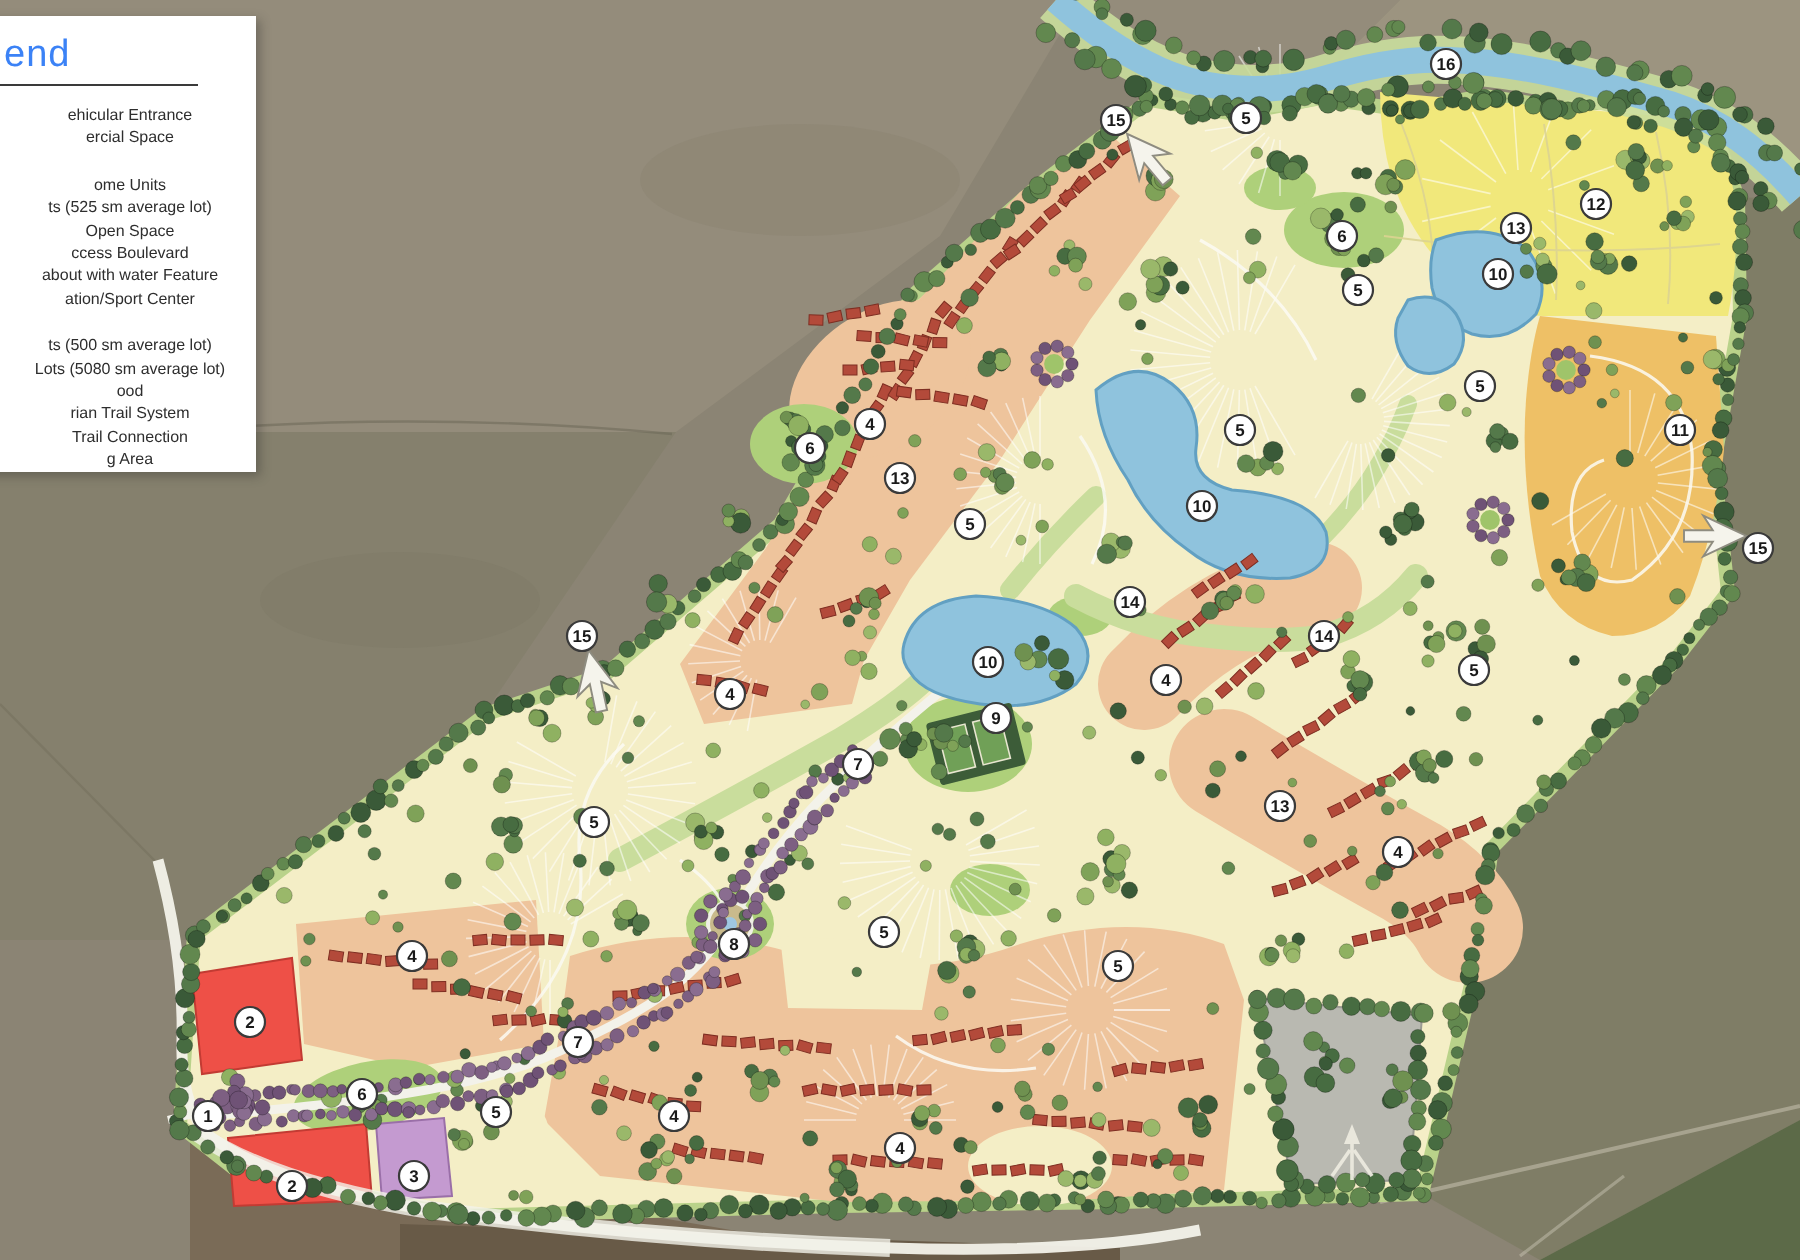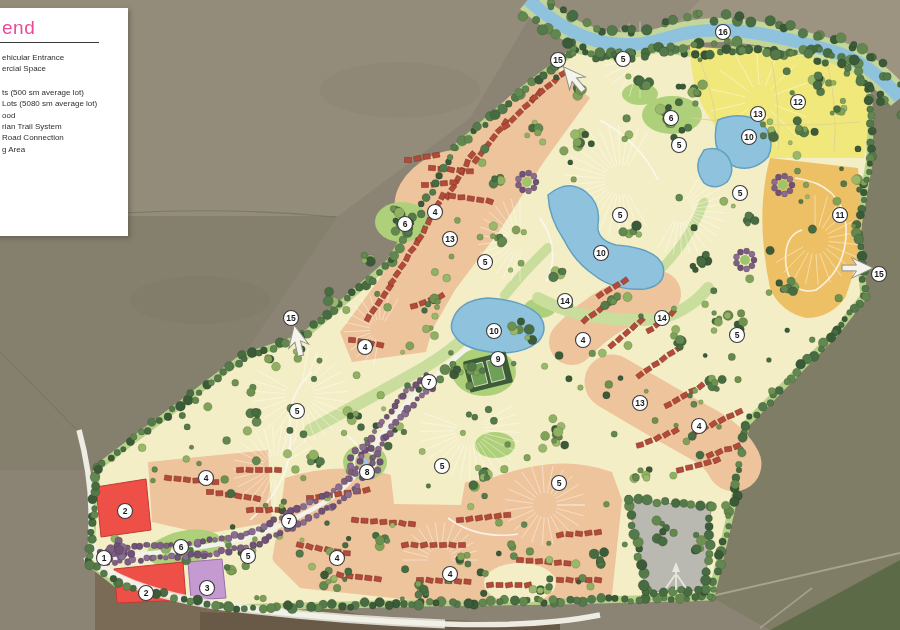--- a/index.html
+++ b/index.html
@@ -3,24 +3,24 @@
 <meta charset="utf-8">
 <style>
   html,body{margin:0;padding:0;background:#777;}
   .stage{position:relative;width:900px;height:630px;overflow:hidden;
          background:#8b8474;font-family:"Liberation Sans",sans-serif;}
   #map{position:absolute;left:0;top:0;}
   #map text{font-family:"Liberation Sans","DejaVu Sans",sans-serif;font-weight:bold;
             font-size:8.5px;fill:#1a1a1a;}
   .legend{position:absolute;left:-40px;top:8px;width:168px;height:228px;background:#fff;
           box-shadow:2px 2px 5px rgba(40,40,40,.35);padding:9px 0 0 42px;box-sizing:border-box;}
-  .legend-title{font-size:19px;color:#ec4899;letter-spacing:.5px;line-height:22px;}
+  .legend-title{font-size:19px;color:#3b82f6;letter-spacing:.5px;line-height:22px;}
   .legend-rule{height:0;border-bottom:1.3px solid #3a3a3a;margin:3px 0 9px -42px;width:139px;}
   .legend-group{margin-bottom:12px;}
-  .legend-line{font-size:8px;line-height:11.4px;color:#2e2e2e;white-space:nowrap;}
+  .legend-line{font-size:8px;line-height:11.4px;color:#2e2e2e;white-space:nowrap;text-align:center;}
 </style>
 </head>
 <body>
 
 <div class="stage">
 <svg id="map" width="900" height="630" viewBox="0 0 900 630">
 
   <g>
     <rect width="900" height="630" fill="#8b8474"></rect>
     <path d="M0,0 L540,0 L470,118 L338,216 L0,216 Z" fill="#948c7b"></path>
@@ -1887,22 +1887,30 @@
 
 <div class="legend">
   <div class="legend-title">end</div>
   <div class="legend-rule"></div>
   <div id="legend-items">
         <div class="legend-group">
           <div class="legend-line">ehicular Entrance</div>
           <div class="legend-line">ercial Space</div>
         </div>
         <div class="legend-group">
+          <div class="legend-line">ome Units</div>
+          <div class="legend-line">ts (525 sm average lot)</div>
+          <div class="legend-line">Open Space</div>
+          <div class="legend-line">ccess Boulevard</div>
+          <div class="legend-line">about with water Feature</div>
+          <div class="legend-line">ation/Sport Center</div>
+        </div>
+        <div class="legend-group">
           <div class="legend-line">ts (500 sm average lot)</div>
           <div class="legend-line">Lots (5080 sm average lot)</div>
           <div class="legend-line">ood</div>
           <div class="legend-line">rian Trail System</div>
-          <div class="legend-line">Road Connection</div>
+          <div class="legend-line">Trail Connection</div>
           <div class="legend-line">g Area</div>
         </div>
       </div>
 </div>
 </div>
 
 </body></html>

